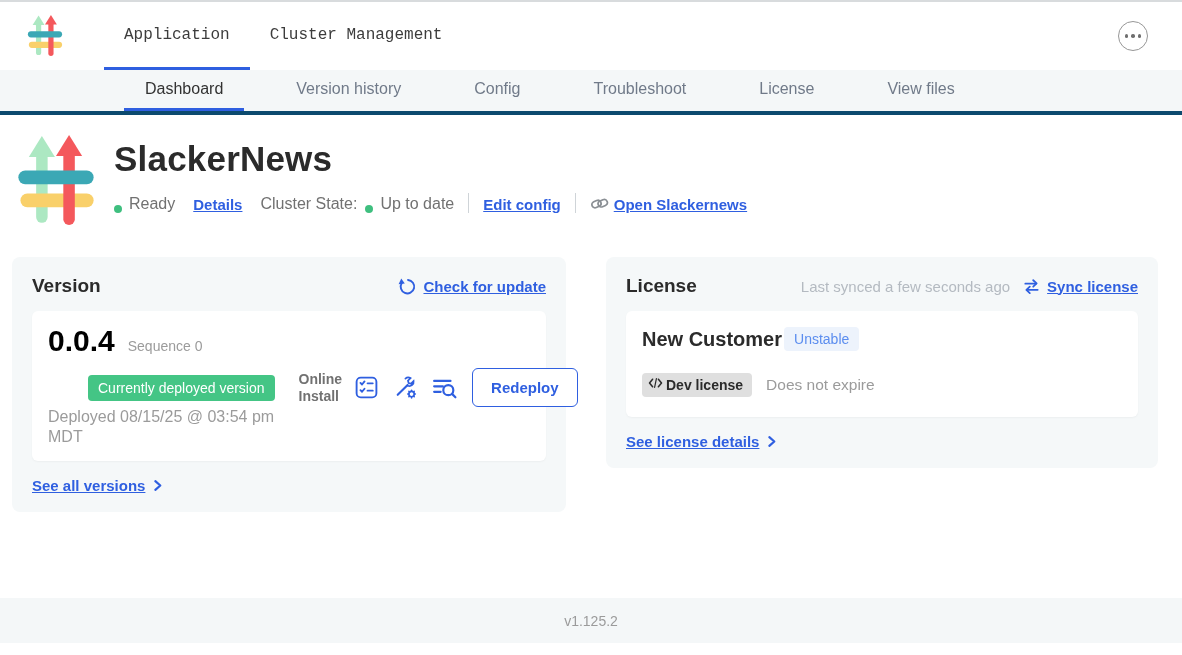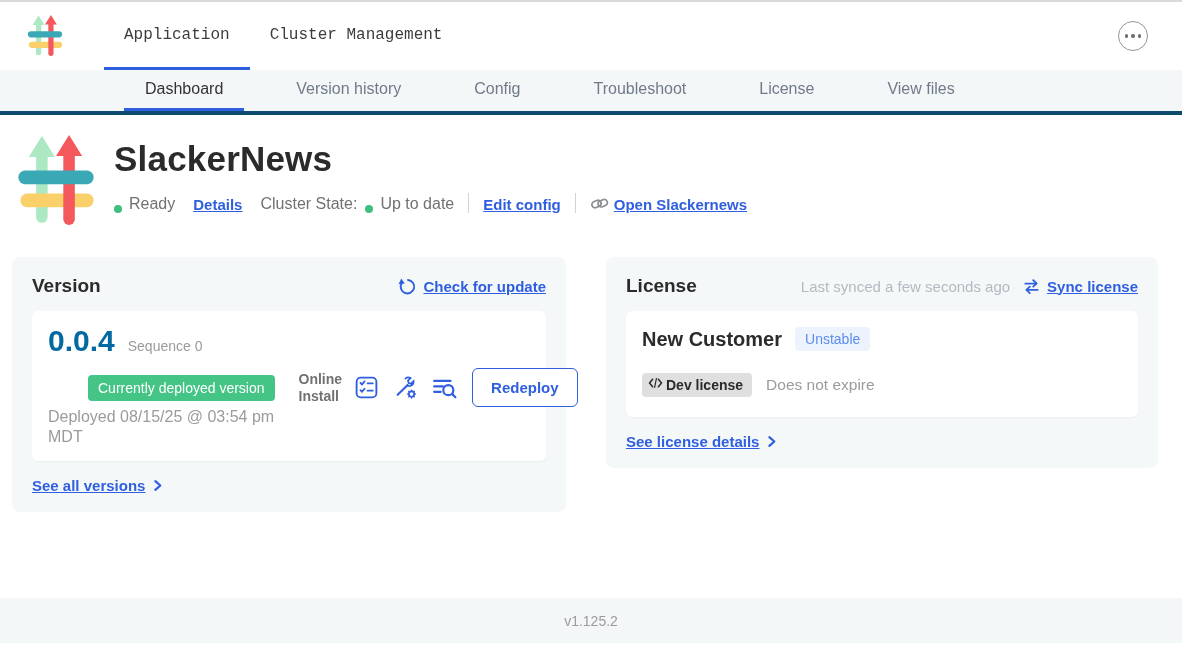--- a/index.html
+++ b/index.html
@@ -47,41 +47,41 @@
   
   .cards { display:flex; margin:30px 12px 0 12px; gap:40px; align-items:flex-start; }
   .card { background:#f5f8f9; border-radius:8px; padding:18px 20px; }
   .card-head { display:flex; align-items:center; }
   .card-title { font-size:19px; font-weight:bold; color:#2b2b2b; }
   .inner-card { background:#fff; border-radius:6px; margin-top:14px; box-shadow:0 1px 2px rgba(0,0,0,.04); }
 
   .version-card { width:554px; }
   .version-inner { padding:13px 16px 14px 16px; }
   .vrow1 { display:flex; align-items:baseline; }
-  .vnum { font-size:30px; font-weight:800; color:#0369a1; }
+  .vnum { font-size:30px; font-weight:800; color:#000000; }
   .vseq { font-size:14px; color:#9b9b9b; margin-left:13px; }
   .vrow2 { display:flex; align-items:center; margin-top:10px;padding-left:40px; }
   .deployed-badge { background:#44c585; color:#fff; font-size:14px; font-weight:500;
                     padding:5px 10px; border-radius:4px; white-space:nowrap; }
   .install-type { width:54px; margin-left:24px; font-size:14px; font-weight:bold; color:#717171; line-height:1.15; }
   .vicons { display:flex; align-items:center; gap:13px; margin-left:12px; }
   .vicons .ibtn { cursor:pointer; display:flex; }
   .redeploy-btn { margin-left:14px; background:#fff; border:1.5px solid #2f5fe0; color:#2f5fe0;
                   font-weight:bold; font-size:15px; padding:10px 18px; border-radius:6px; cursor:pointer;
                   font-family:inherit; }
   .deployed-at { width:240px; font-size:16px; color:#9b9b9b; line-height:1.25; }
   .card-footer-link { margin-top:16px; display:flex; align-items:center; gap:6px; }
 
   .license-card { width:552px; flex:none; }
   .license-head .last-synced { margin-left:auto; font-size:15px; color:#b4bac1; }
   .license-head .sync-wrap { display:flex; align-items:center; gap:6px; margin-left:12px; }
   .license-inner { padding:16px 16px 20px 16px; }
   .lrow1 { display:flex; align-items:center; }
   .customer-name { font-size:20px; font-weight:bold; color:#2b2b2b; }
-  .channel-badge { margin-left:13px; background:#edf3fc; color:#5b8def; font-size:14px;
+  .channel-badge { margin-left:2px; background:#edf3fc; color:#5b8def; font-size:14px;
                    padding:4px 10px; border-radius:4px; }
   .lrow2 { display:flex; align-items:center; margin-top:22px; }
   .devlicense-badge { background:#dfdfdf; color:#2b2b2b; font-size:14px; font-weight:bold;
                       padding:4px 9px 4px 6px; border-radius:4px; display:flex; align-items:flex-start; gap:3px; }
   .expiry { margin-left:14px; font-size:15.5px; color:#9b9b9b; }
 
   
   .footer { position:absolute; left:0; right:0; bottom:12px; height:45px; background:#f4f7f8;
             display:flex; align-items:center; justify-content:center; font-size:14px; color:#9b9b9b; }
 </style>

